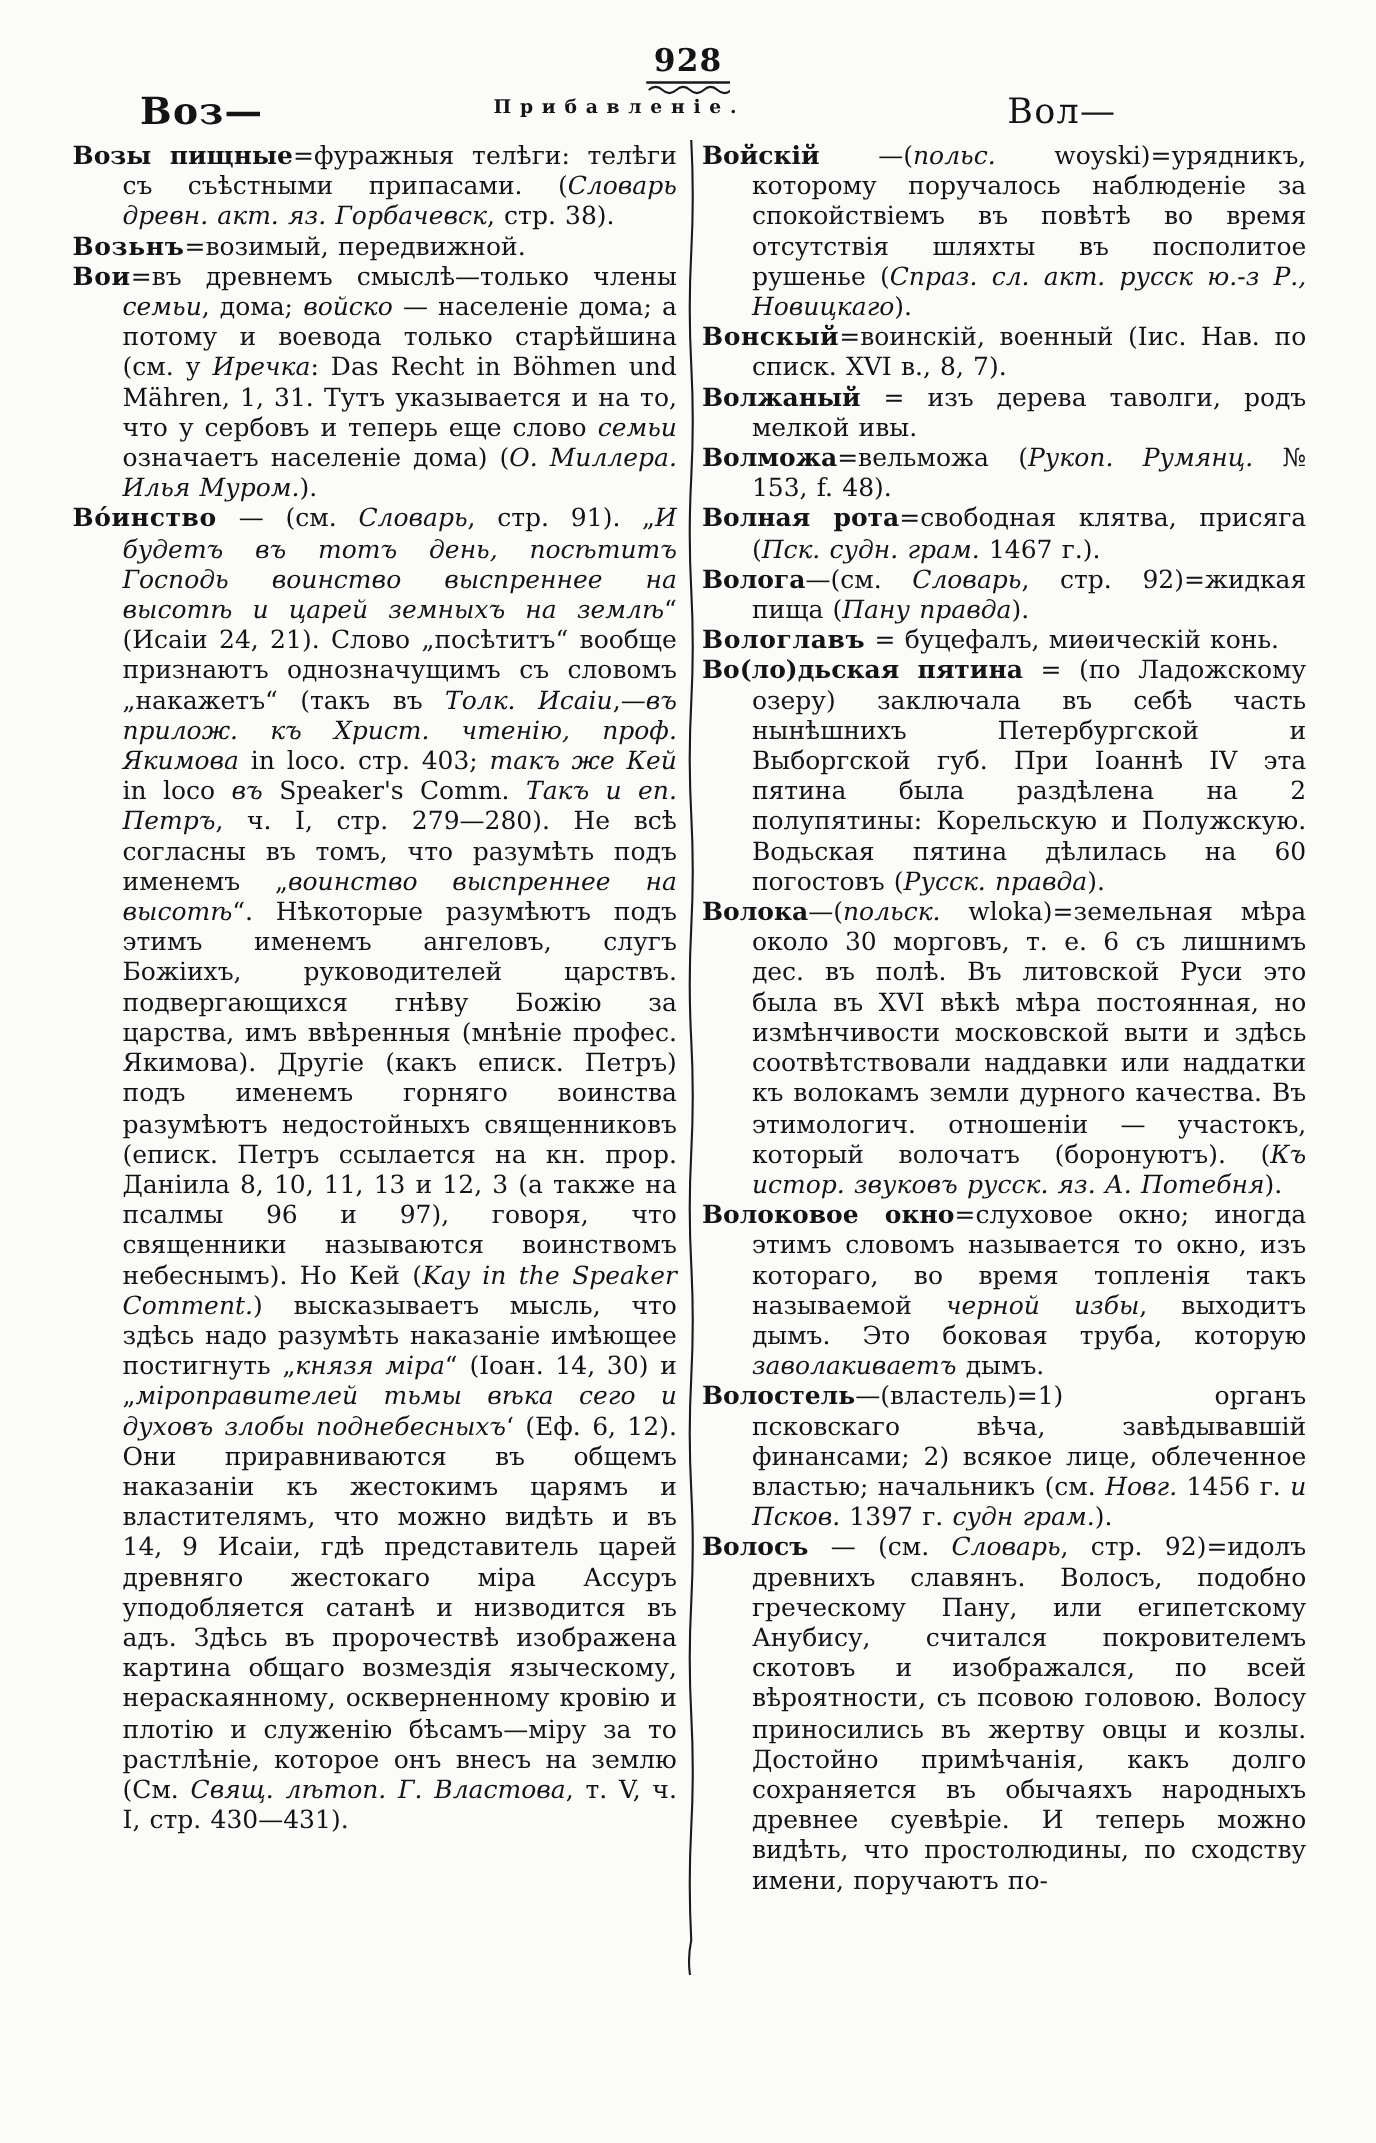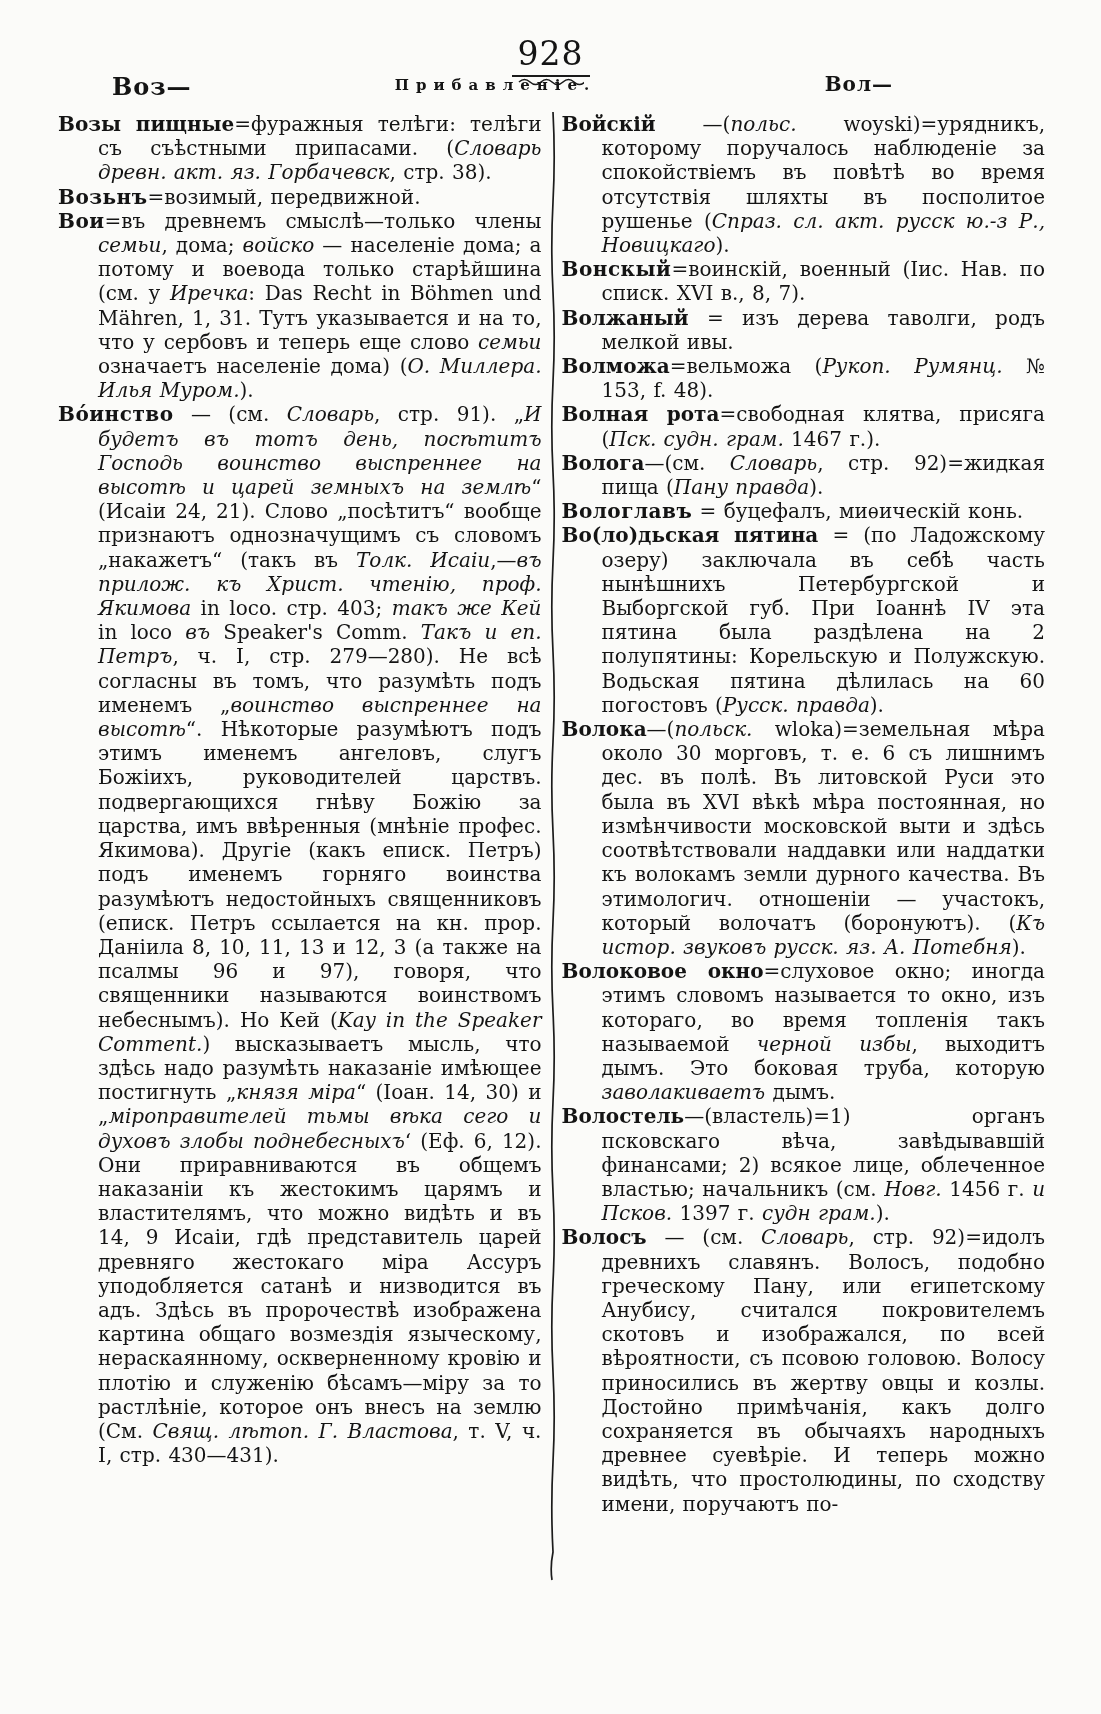--- a/index.html
+++ b/index.html
@@ -11,40 +11,40 @@
     overflow:hidden;
     position:relative;
   }
   .page{position:relative;width:1101px;height:1714px;}
   .pageno-wrap{
     position:absolute;top:34px;left:0;width:100%;
     text-align:center;
   }
   .pageno{
     display:inline-block;
-    font-size:33px;font-weight:normal;letter-spacing:1px;
+    font-size:25px;font-weight:bold;letter-spacing:1px;
     padding:0 6px 2px 6px;
     border-bottom:2px solid #1a1a1a;
   }
   .pageno-squiggle{display:block;margin:1px auto 0 auto;}
   .running-head{
     position:absolute;top:72px;left:0;width:100%;height:36px;
   }
   .rh-left{
     position:absolute;left:112px;top:0;
-    font-size:24px;font-weight:bold;letter-spacing:1px;
+    font-size:30px;font-weight:bold;letter-spacing:1px;
   }
   .rh-center{
     position:absolute;left:0;right:110px;top:4px;
     text-align:center;
     font-size:15px;letter-spacing:7px;font-weight:bold;
   }
   .rh-right{
     position:absolute;right:208px;top:0;
-    font-size:20px;font-weight:bold;letter-spacing:1px;
+    font-size:28px;font-weight:normal;letter-spacing:1px;
   }
   .columns{
     position:absolute;top:112px;left:58px;right:56px;
     display:flex;gap:20px;
   }
   .col{flex:1 1 0;min-width:0;}
   .entry{
     margin:0;
     font-size:20px;
     line-height:24.2px;

